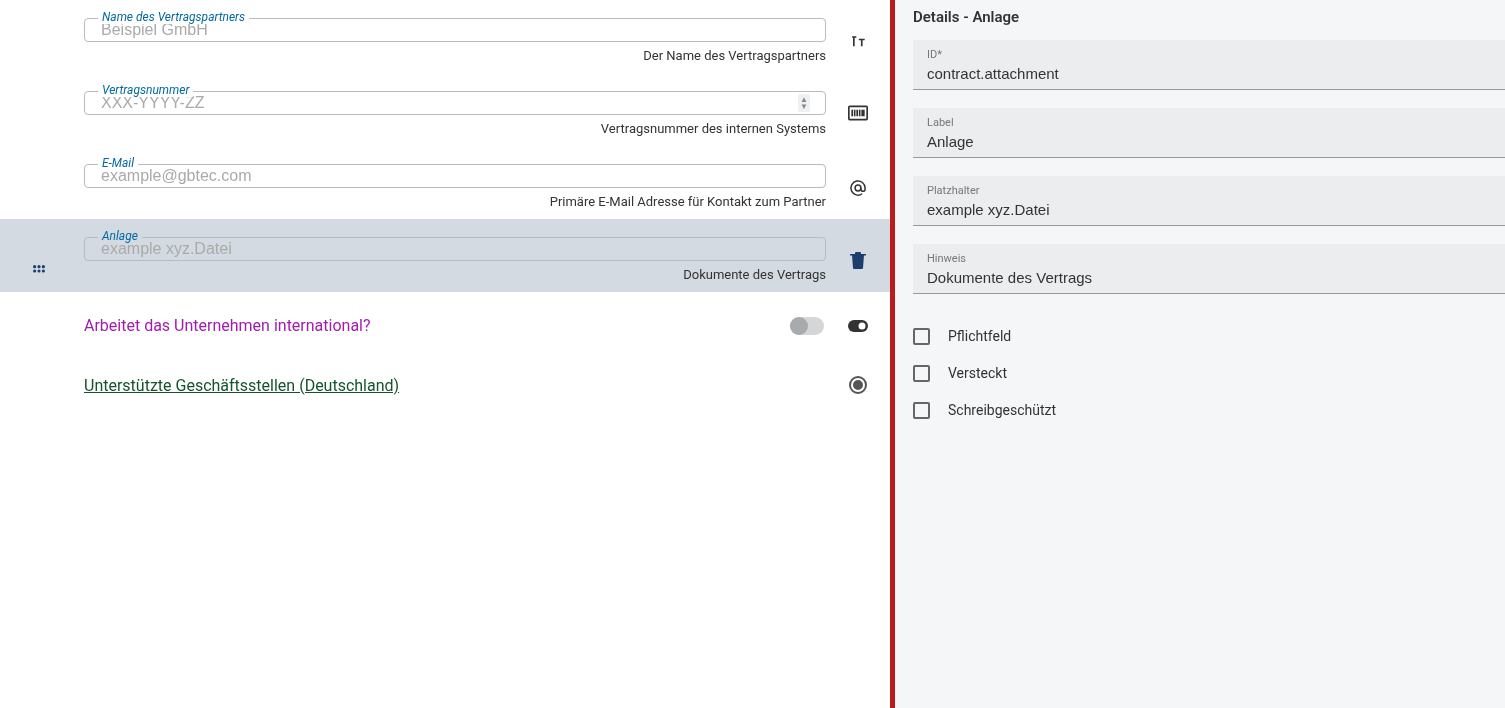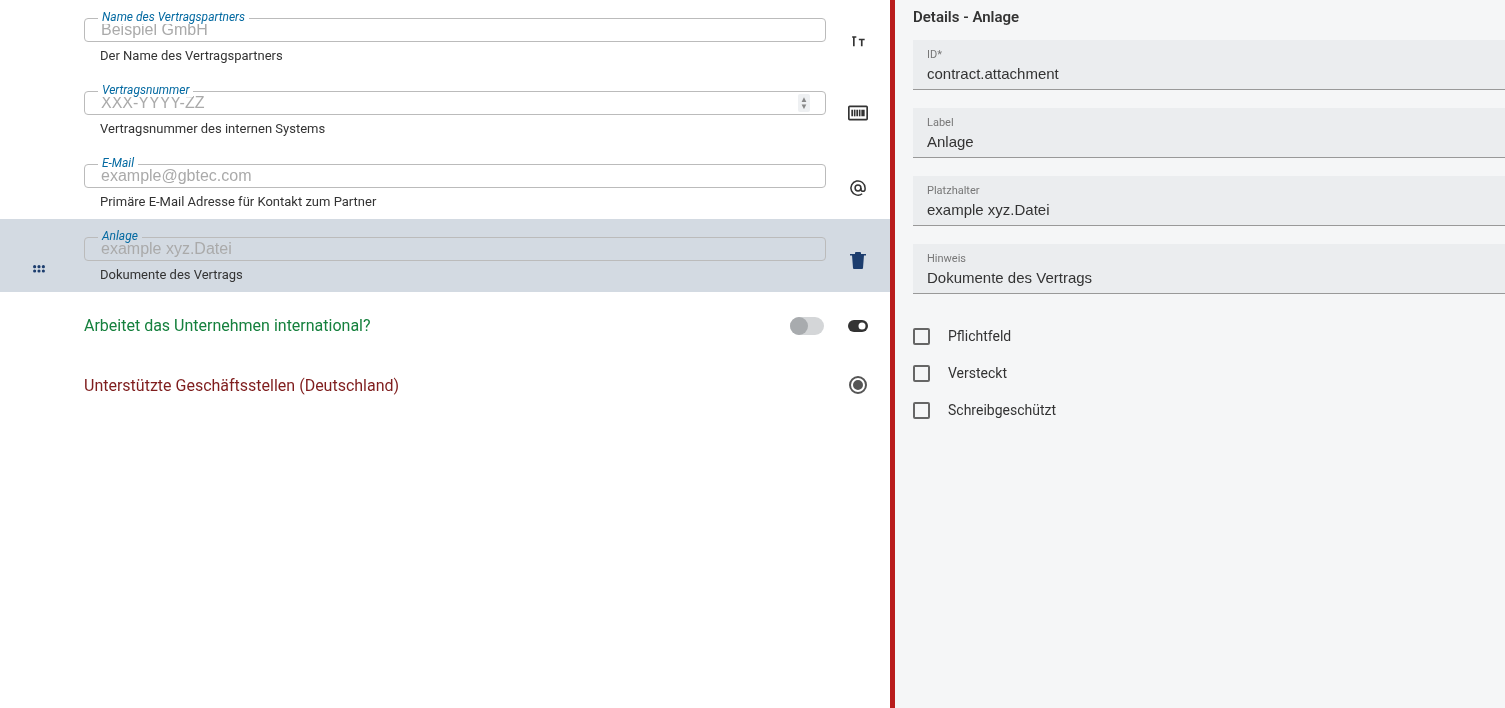--- a/index.html
+++ b/index.html
@@ -77,20 +77,21 @@
 }
 .field-input::placeholder {
   color: #aaa;
 }
 .field-help {
   font-size: 13px;
   color: #333;
   margin-top: 6px;
   margin-left: 16px;
   margin-bottom: 10px;
+  text-align: right;
 }
 .type-icon {
   width: 24px;
   display: flex;
   align-items: center;
   justify-content: center;
   margin-top: 32px;
   color: #333;
 }
 .delete-icon {
@@ -120,21 +121,21 @@
   cursor: pointer;
 }
 .question-row {
   display: flex;
   align-items: center;
   padding: 24px 20px 24px 84px;
 }
 .question-text {
   flex: 1;
   font-size: 16px;
-  color: #15803d;
+  color: #a21caf;
 }
 .toggle {
   width: 34px;
   height: 18px;
   border-radius: 10px;
   position: relative;
   cursor: pointer;
   margin-right: 22px;
 }
 .toggle-off {
@@ -164,21 +165,22 @@
   padding: 0 20px 0 84px;
 }
 .section-header {
   display: flex;
   align-items: center;
   margin-top: 16px;
 }
 .section-title {
   flex: 1;
   font-size: 16px;
-  color: #7f1d1d;
+  color: #14532d;
+  text-decoration: underline;
 }
 .radio-indicator {
   width: 24px;
   display: flex;
   align-items: center;
   justify-content: center;
   color: #555;
 }
 .options-wrapper {
   position: relative;

